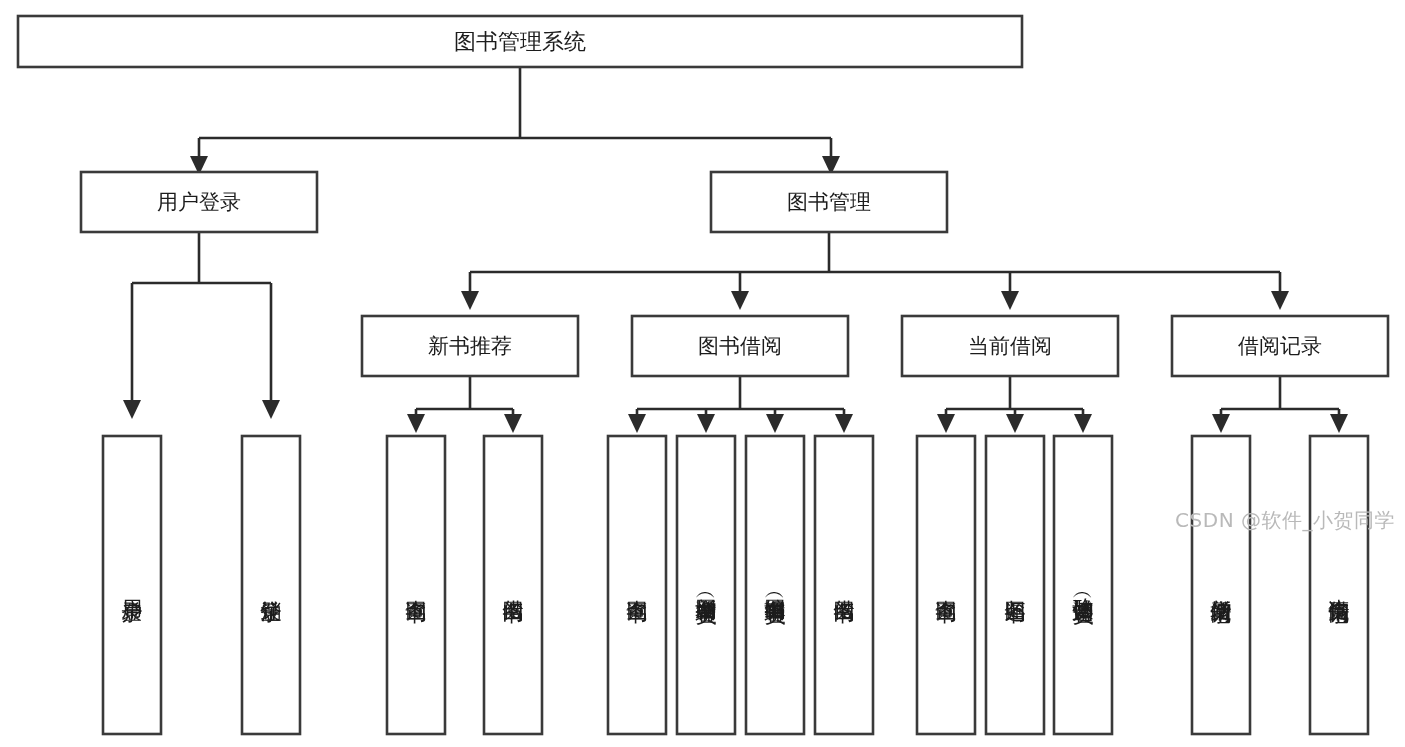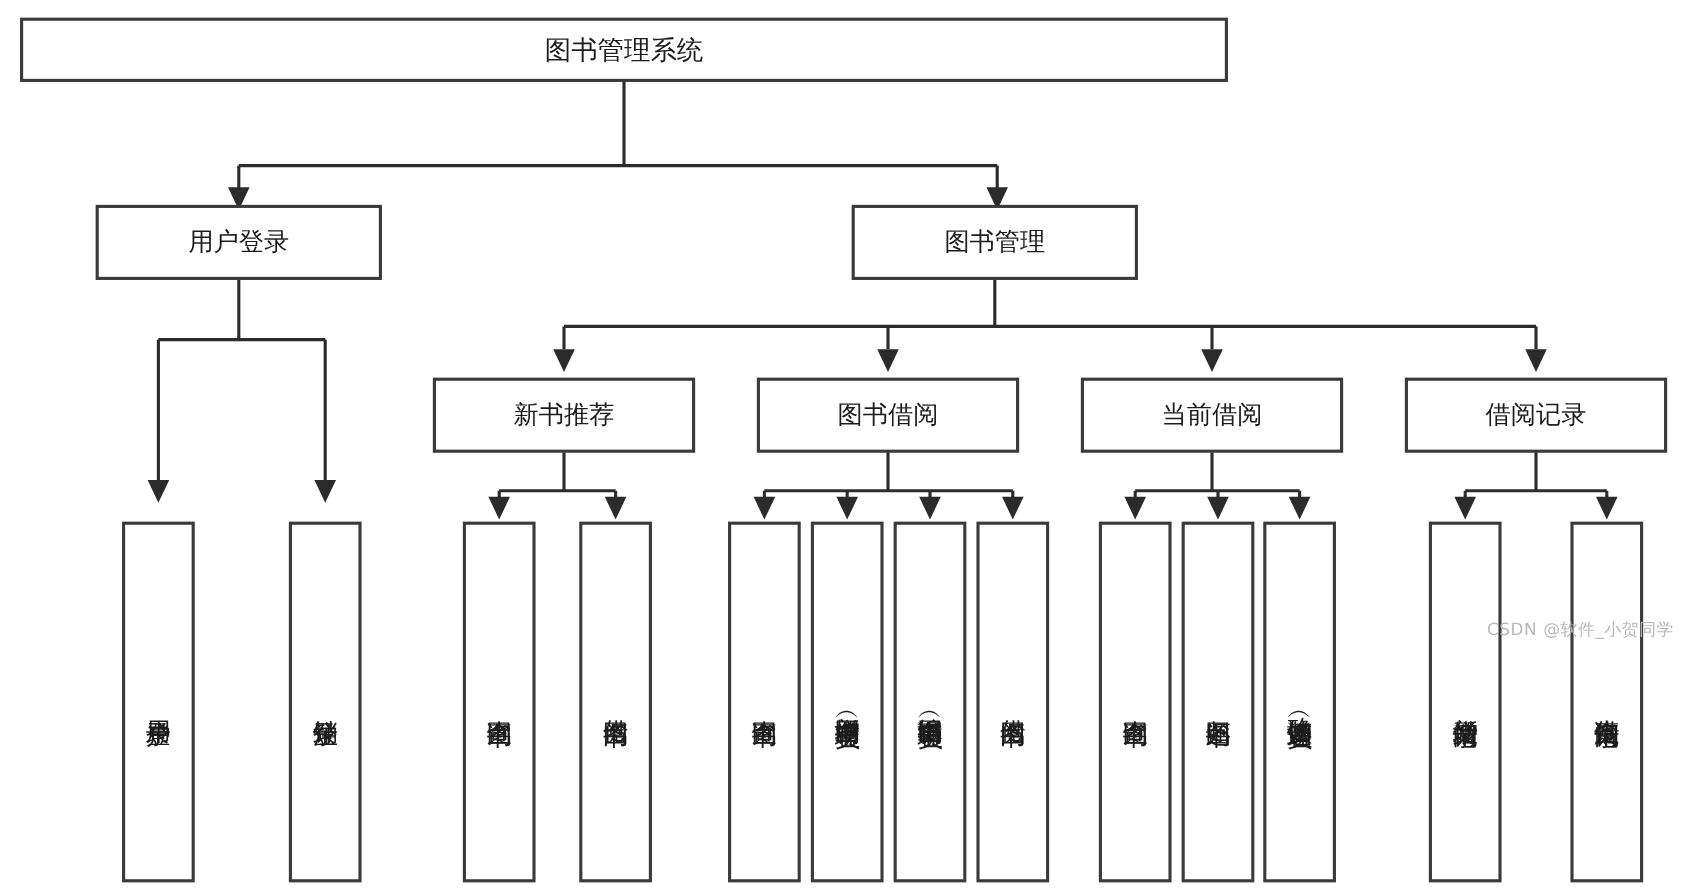--- a/index.html
+++ b/index.html
@@ -70,21 +70,21 @@
     justify-content: center;
     white-space: nowrap;
     pointer-events: none;
     user-select: none;
   }
   #watermark {
     position: absolute;
     right: 10px;
     bottom: 4px;
     font-family: "DejaVu Sans", "Liberation Sans", sans-serif;
-    font-size: 14px;
+    font-size: 20px;
     color: #b9b9b9;
     letter-spacing: 0.5px;
     white-space: nowrap;
   }
 </style>
 </head>
 <body>
 
 <div id="diagram-root">
 

